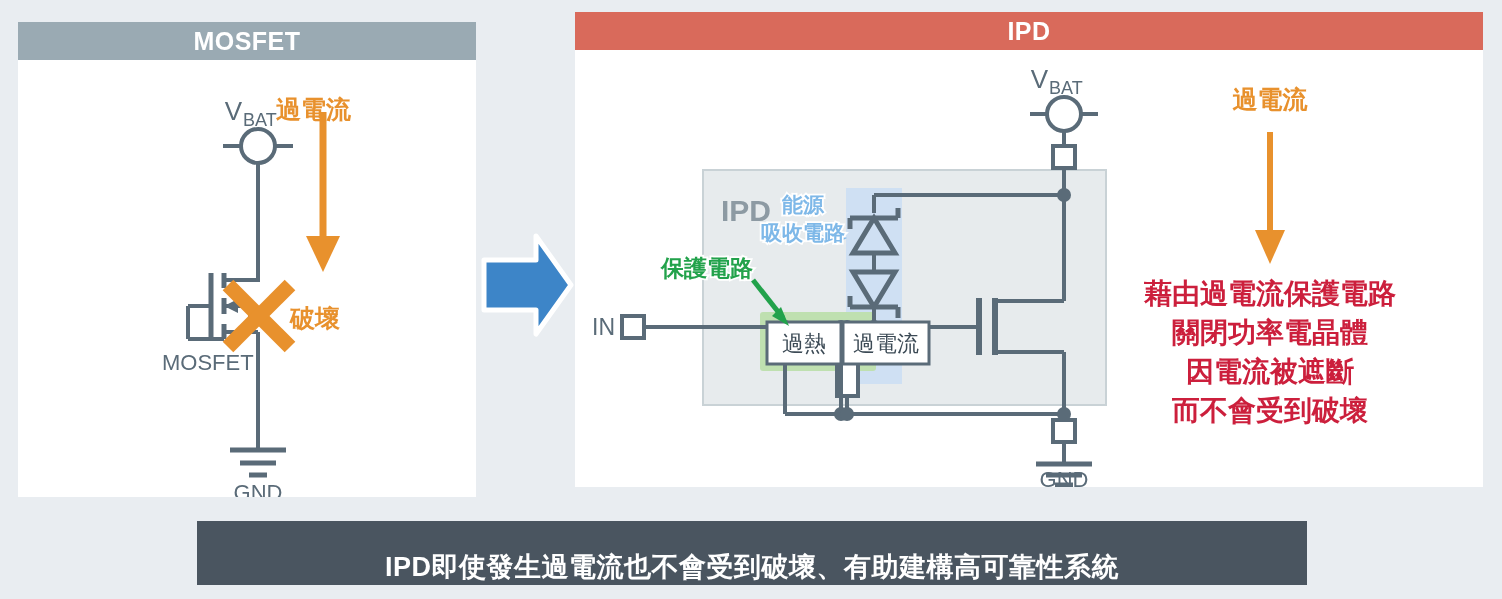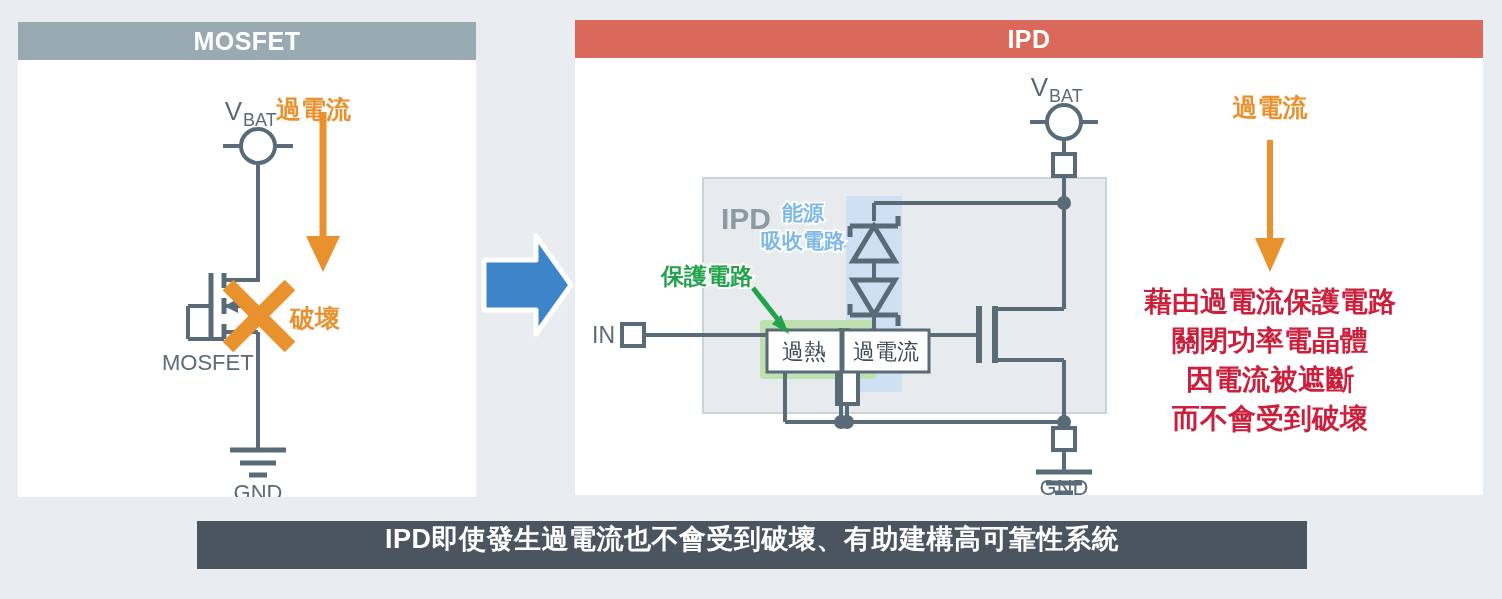--- a/index.html
+++ b/index.html
@@ -17,29 +17,29 @@
     letter-spacing:0.5px;
   }
   .panel-body{background:#ffffff;position:relative;overflow:hidden;}
 
   
   #mosfet-panel{left:18px;top:22px;width:458px;height:572px;}
   #mosfet-panel .panel-head{background:#9aaab3;height:38px;font-size:25px;}
   #mosfet-panel .panel-body{height:437px;}
 
   
-  #ipd-panel{left:575px;top:20px;width:908px;height:356px;}
+  #ipd-panel{left:575px;top:12px;width:908px;height:356px;}
   #ipd-panel .panel-head{background:#d96a5b;height:38px;font-size:25px;}
   #ipd-panel .panel-body{height:437px;}
 
   
   #bottom-banner{
-    position:absolute;left:197px;top:521px;width:1110px;height:48px;
+    position:absolute;left:197px;top:521px;width:1110px;height:64px;
     background:#4a5560;color:#ffffff;
-    display:flex;align-items:flex-start;justify-content:center;
+    display:flex;align-items:flex-end;justify-content:center;
     font-size:27px;font-weight:bold;letter-spacing:0.5px;
     box-sizing:border-box;
   }
 
   
   #transition-arrow{position:absolute;left:478px;top:232px;width:98px;height:106px;}
 
   svg{display:block;overflow:visible;}
   .lbl{font-family:"Liberation Sans","DejaVu Sans",sans-serif;}
 </style>

